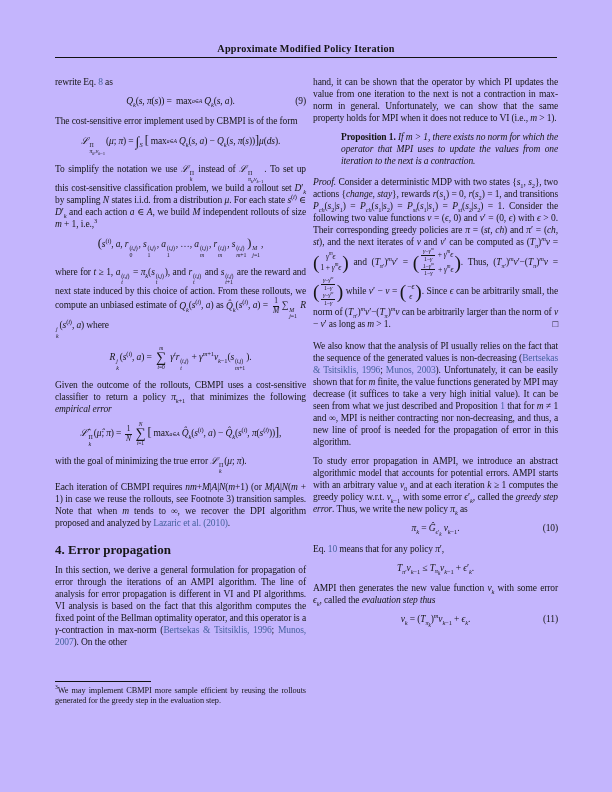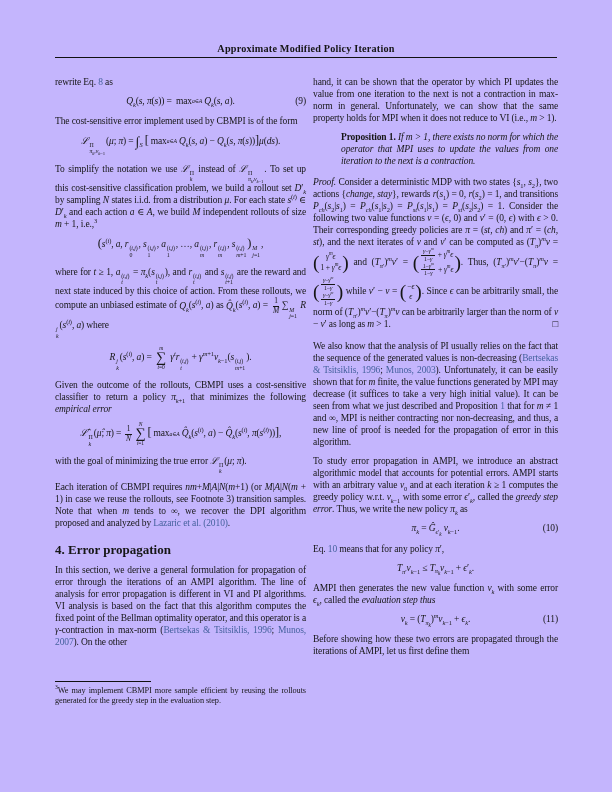--- a/index.html
+++ b/index.html
@@ -296,16 +296,15 @@
     </div>
 
     <p class="para">AMPI then generates the new value function <i>v<sub>k</sub></i> with some error <i>ϵ<sub>k</sub></i>, called the <i>evaluation step thus</i></p>
 
     <div class="eq">
       <span class="eq-spacer"></span>
       <span class="eq-body"><i>v<sub>k</sub></i> = (<i>T</i><sub><i>π<sub>k</sub></i></sub>)<sup><i>m</i></sup><i>v</i><sub><i>k</i>−1</sub> + <i>ϵ<sub>k</sub></i>.</span>
       <span class="eq-num">(11)</span>
     </div>
 
-    <p class="para">Before showing how these two errors are propagated through the iterations of AMPI, let us first define them</p>
   </div>
 
 </div>
 
 </body></html>

